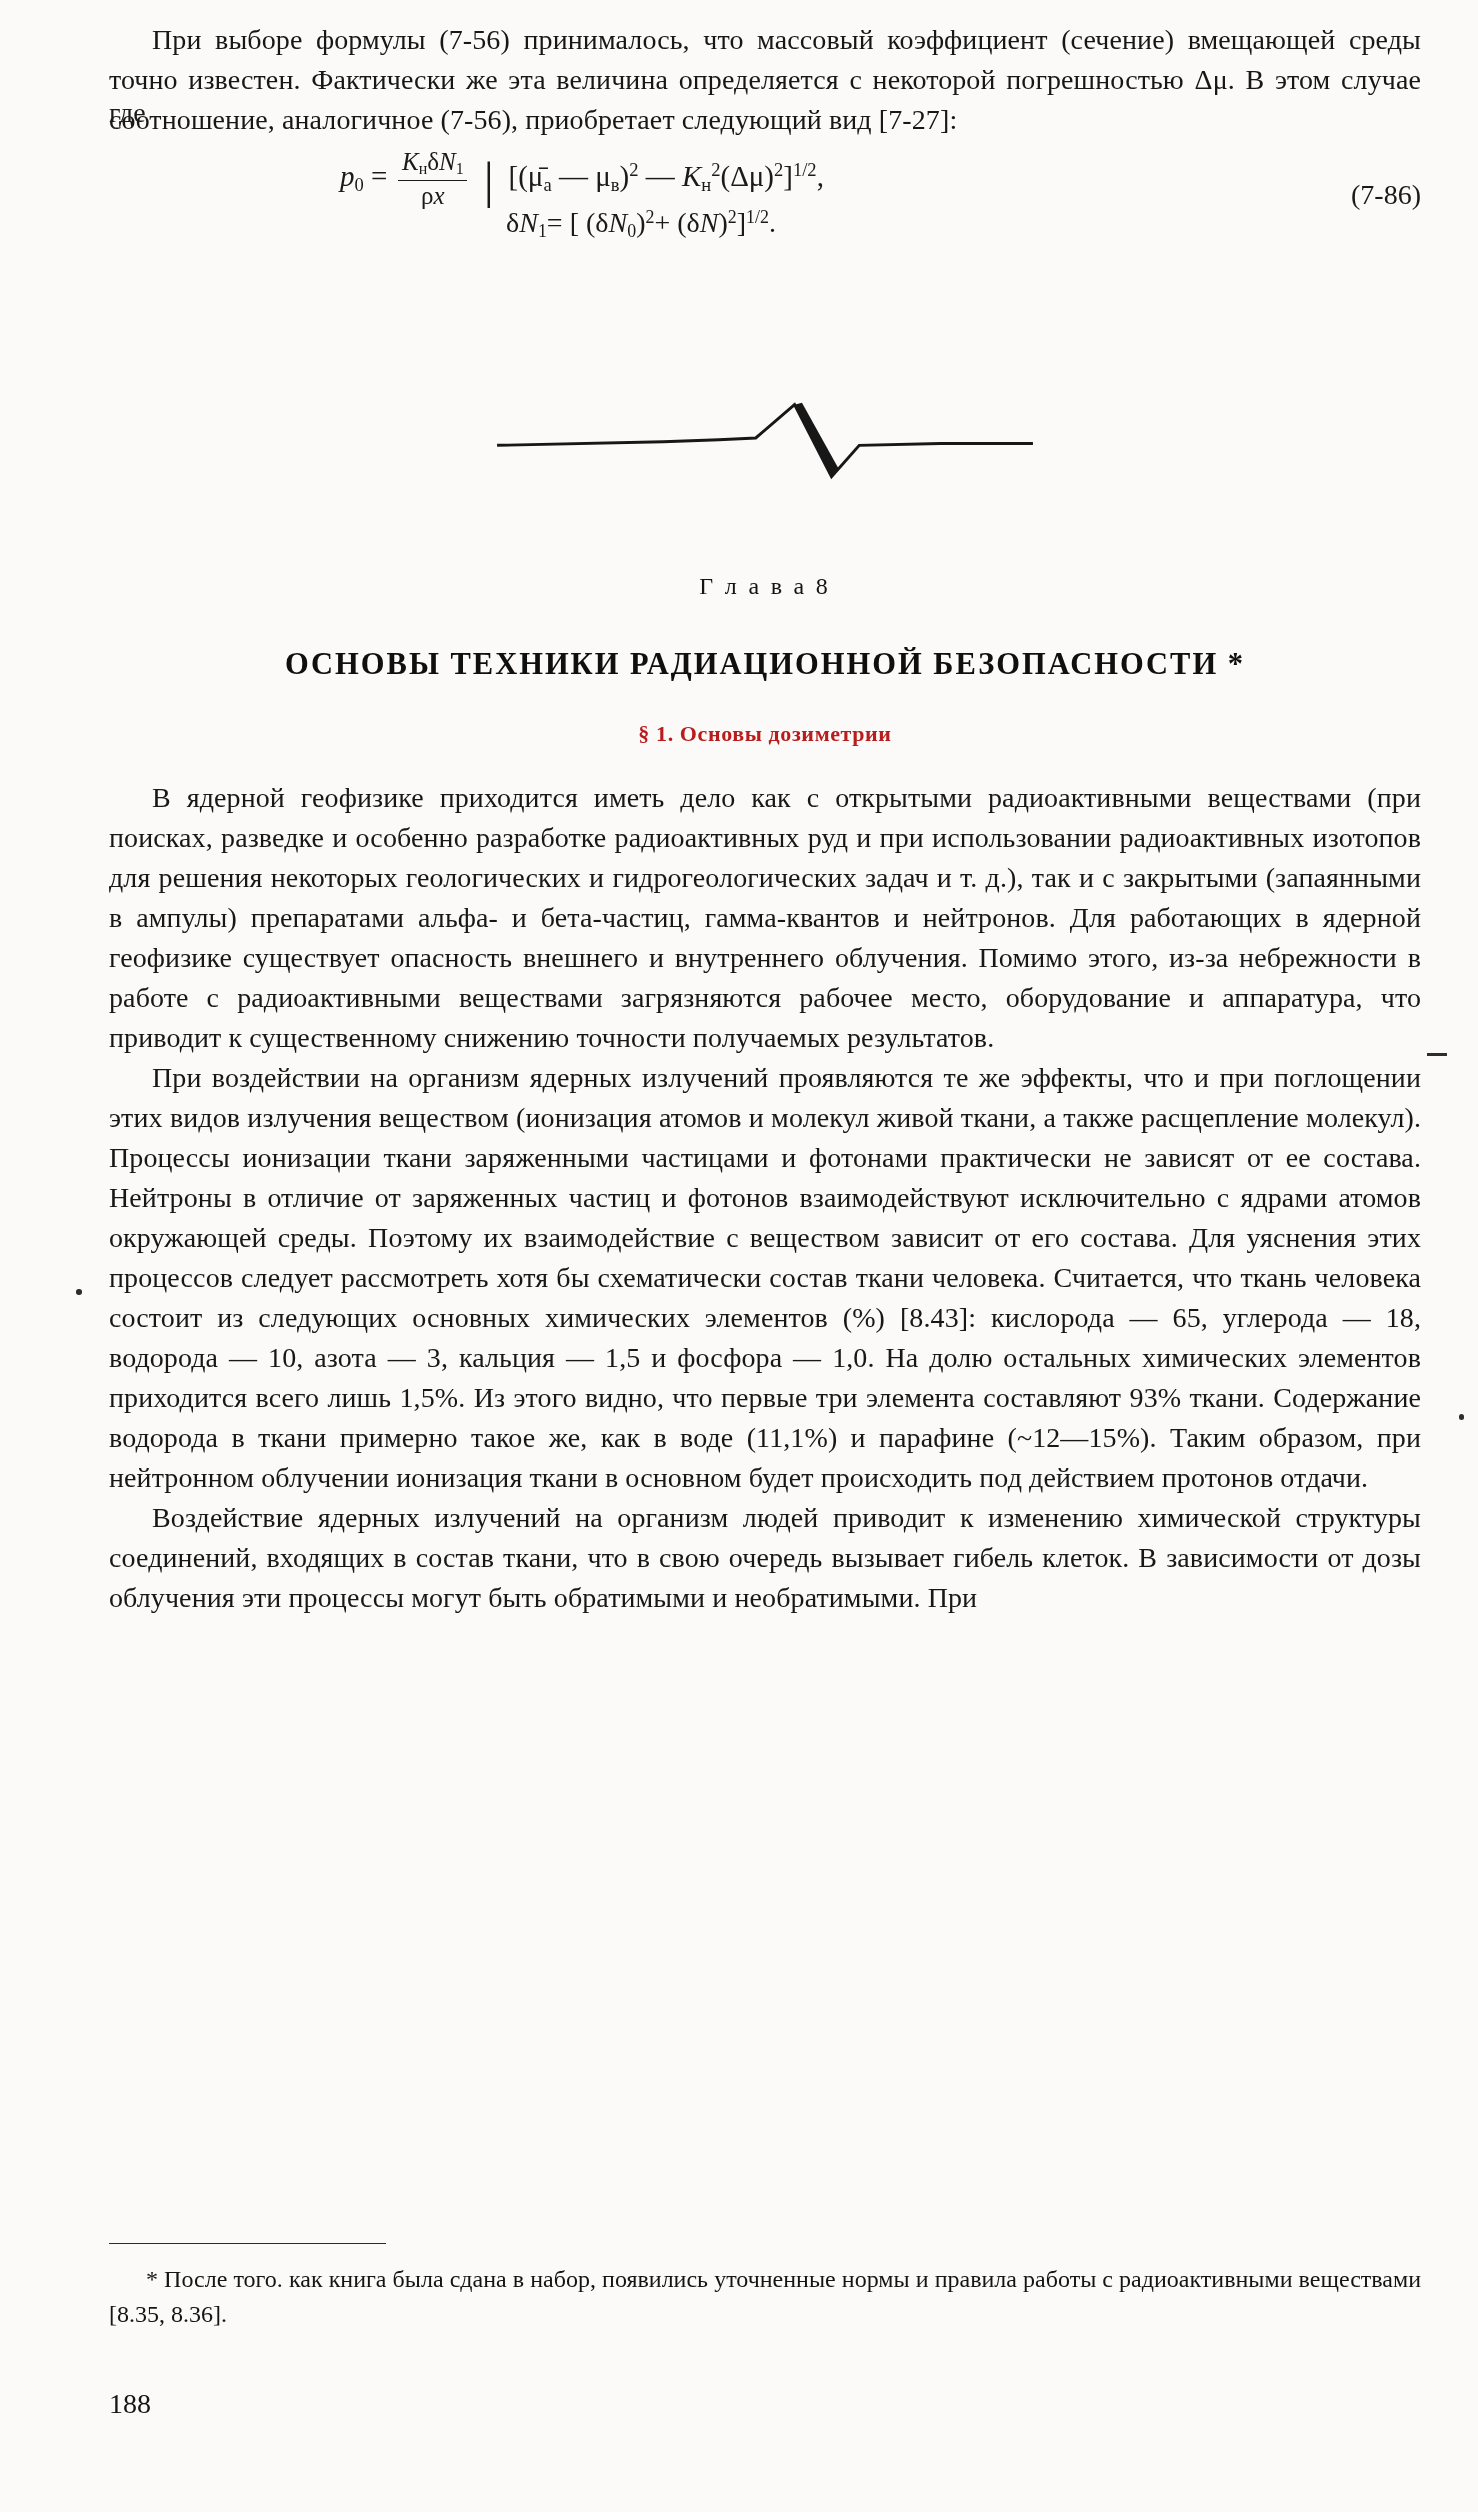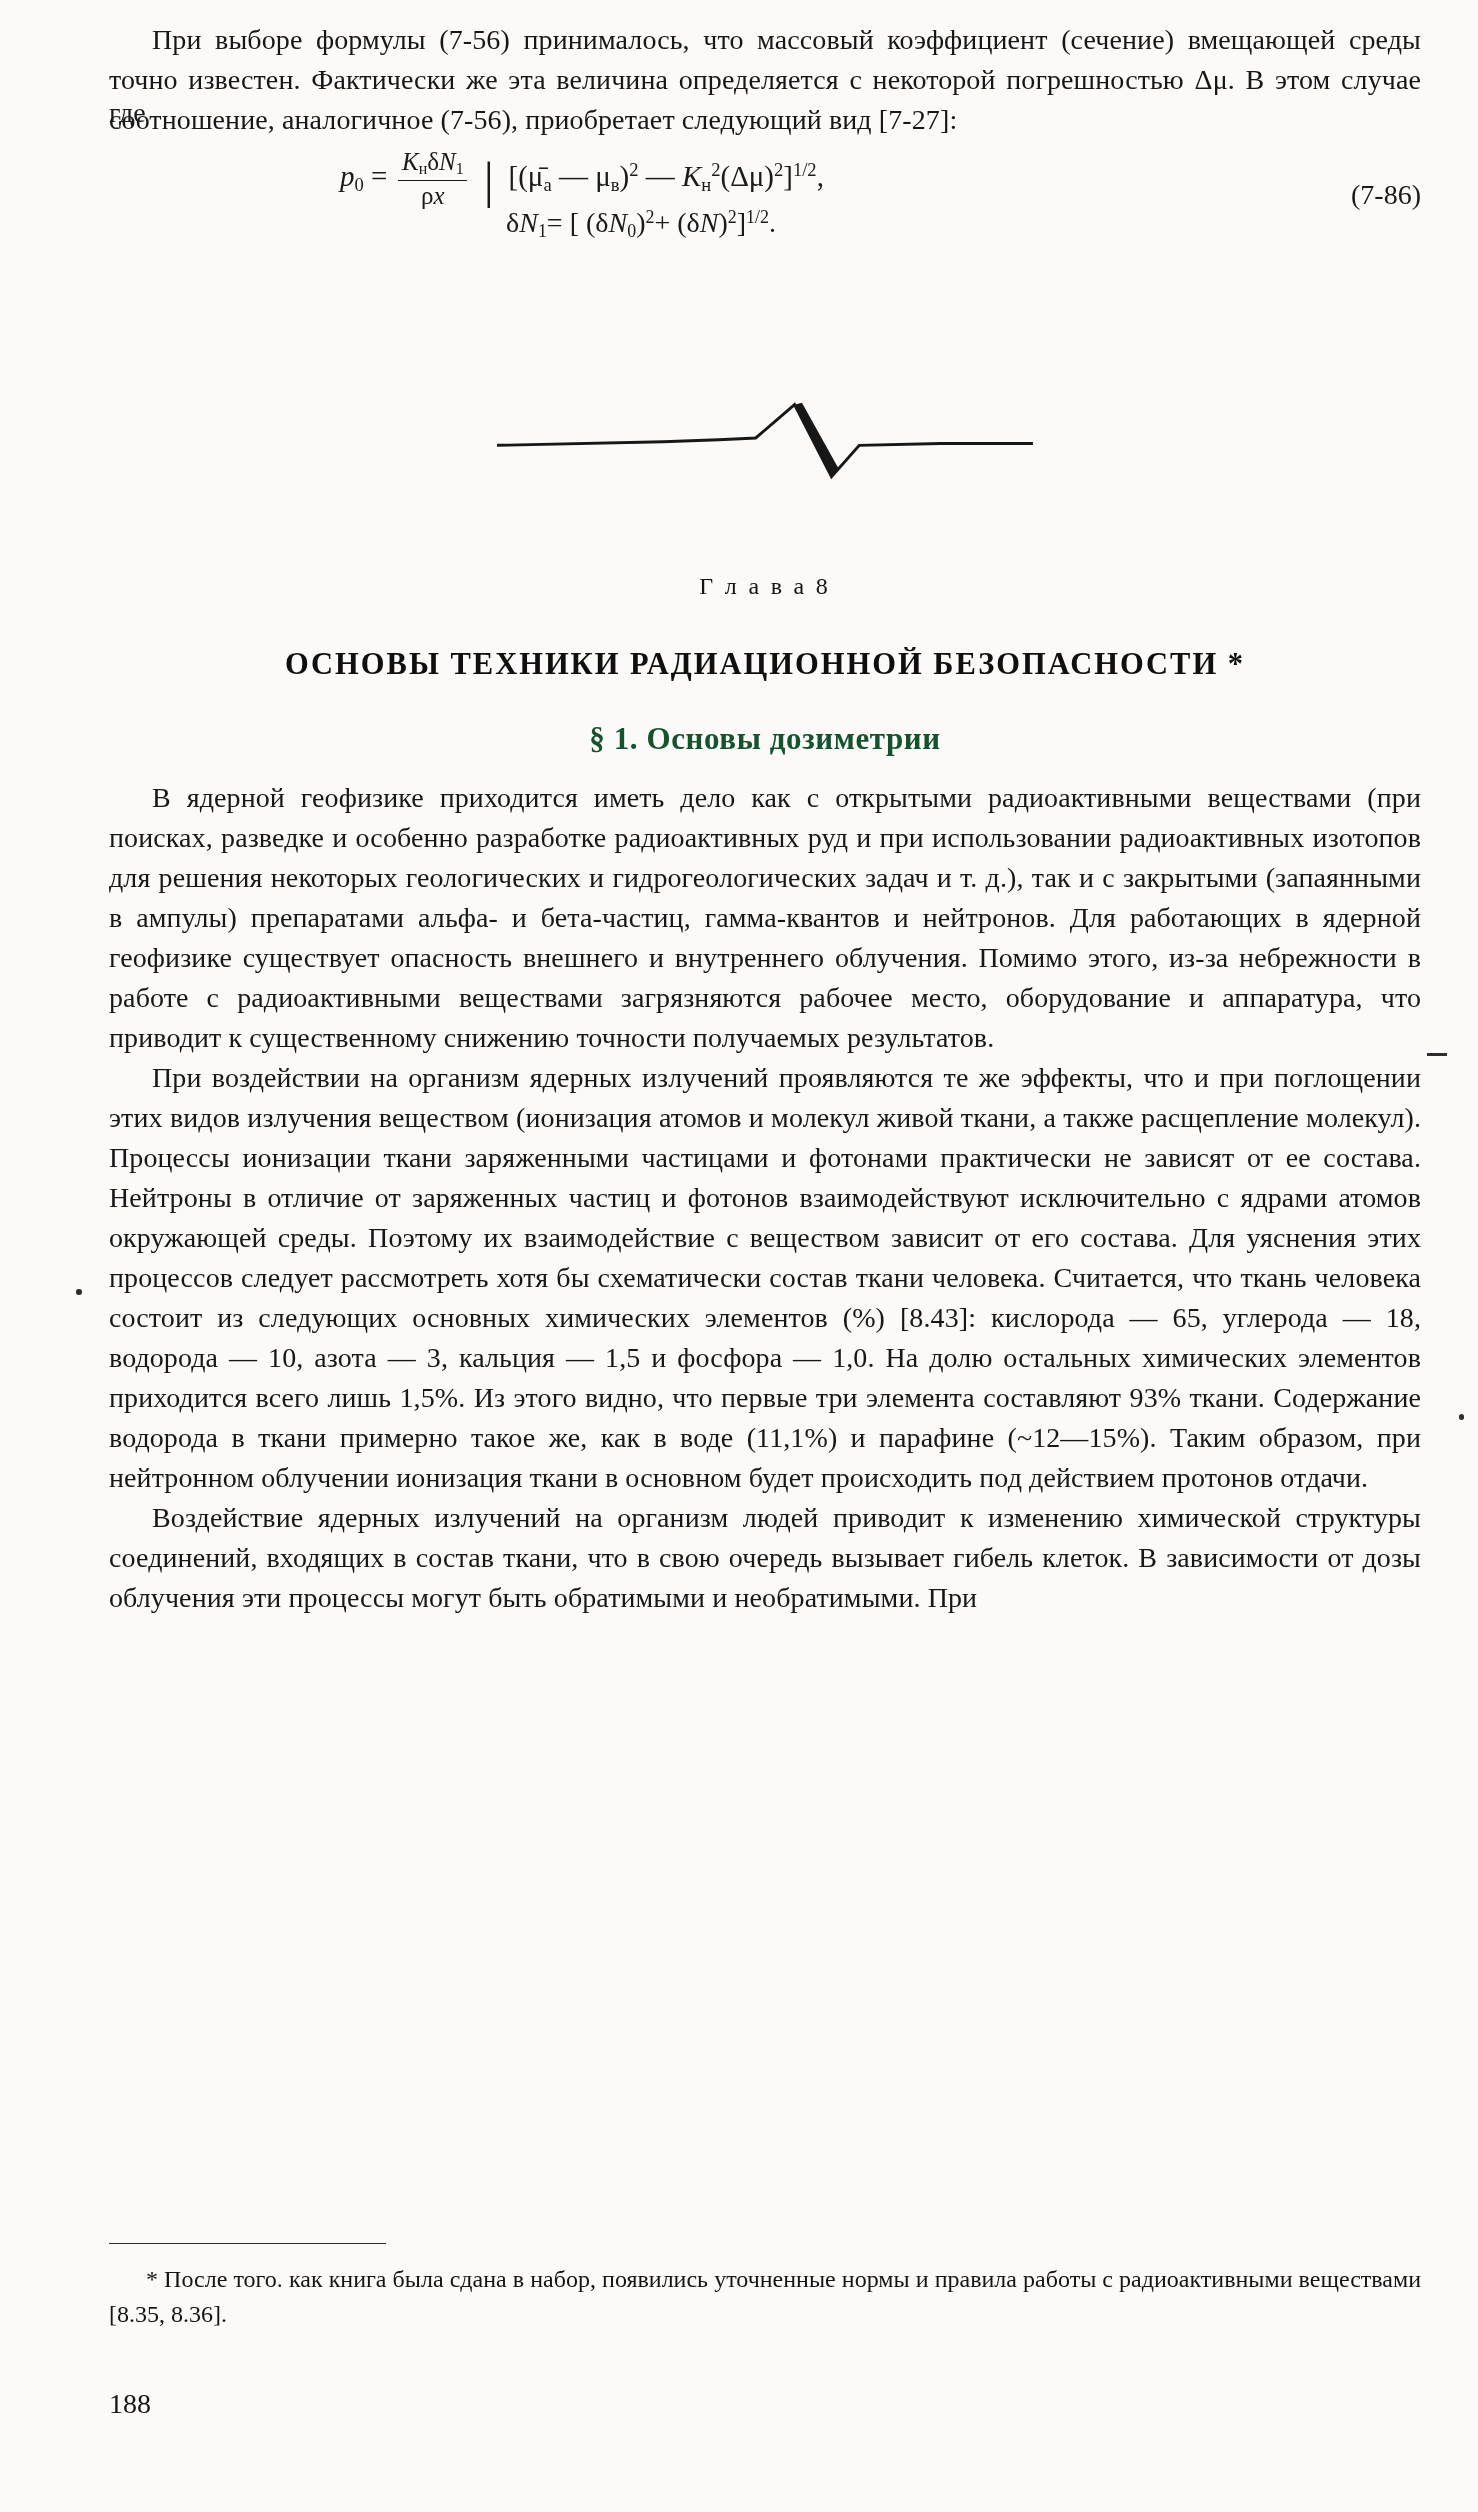--- a/index.html
+++ b/index.html
@@ -129,24 +129,24 @@
     font-weight: bold;
     letter-spacing: 2px;
     color: #0f0f0f;
   }
   .section-title {
     position: absolute;
     left: 0;
     top: 721px;
     width: 1312px;
     text-align: center;
-    font-size: 31px;
+    font-size: 22px;
     font-weight: bold;
     letter-spacing: 0.6px;
-    color: #14532d;
+    color: #b91c1c;
   }
   .main-text {
     position: absolute;
     left: 0;
     top: 778px;
     width: 1312px;
   }
   .footnote-rule {
     position: absolute;
     left: 0;

